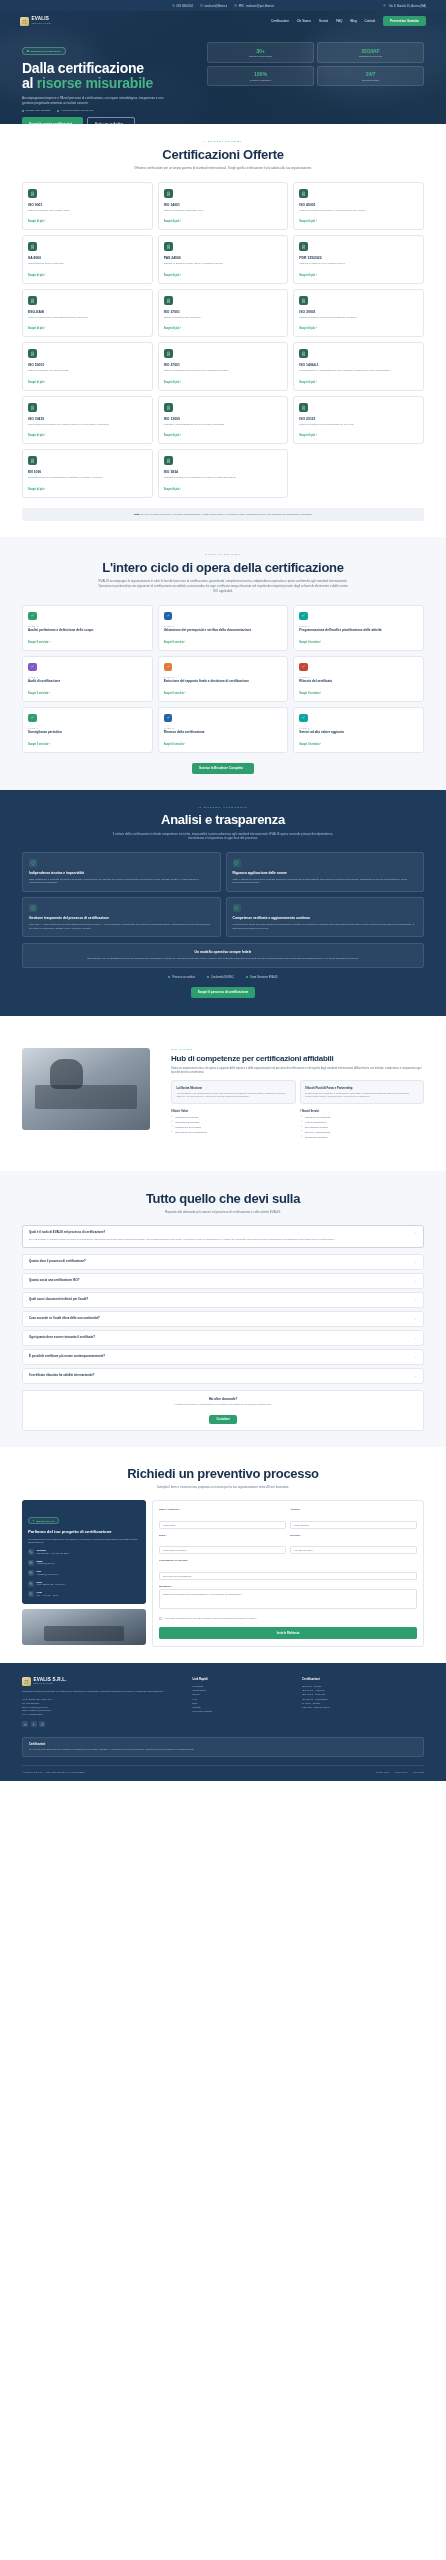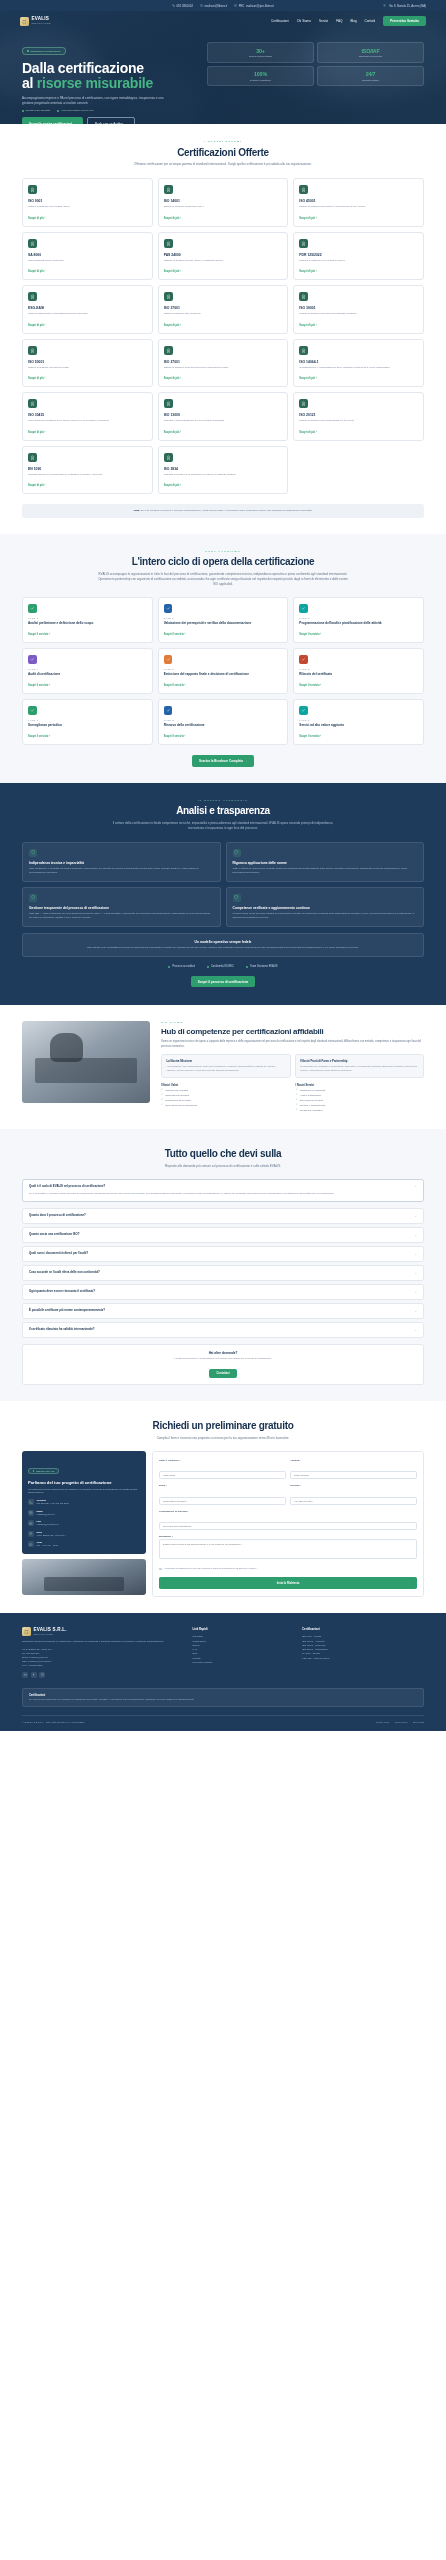--- a/index.html
+++ b/index.html
@@ -106,21 +106,21 @@
     background:rgba(255,255,255,.07);
     border:.4px solid rgba(255,255,255,.12);
     border-radius:3px; padding:4.5px 3px; text-align:center;
   }
   .stat-v { font-size:5.4px; font-weight:700; color:#47b584; letter-spacing:-.2px; }
   .stat-l { font-size:2.3px; color:#adc0d2; margin-top:1.6px; }
 
   
   .sec { padding:16px 22px; }
   .sec-eyebrow { text-align:center; font-size:2.5px; letter-spacing:1.1px; color:#47b584; font-weight:700; text-transform:uppercase; }
-  .sec-title { text-align:center; font-size:10px; font-weight:700; color:#17304d; margin-top:3.5px; letter-spacing:-.3px; line-height:1.18;}
+  .sec-title { text-align:center; font-size:13px; font-weight:700; color:#17304d; margin-top:3.5px; letter-spacing:-.3px; line-height:1.18;}
   .sec-desc { text-align:center; font-size:3px; line-height:1.6; color:#64748b; margin:4px auto 0; max-width:210px; }
 
   .bg-white{background:#fff;}
   .bg-light{background:#f5f7fa;}
 
   
   .cert-grid { margin-top:11px; display:grid; grid-template-columns:repeat(3,1fr); gap:5px; }
   .cert-card {
     background:#fff;border:.4px solid #e3e8ef;border-radius:3px;padding:6px 5px 6px;
   }
@@ -168,21 +168,21 @@
     border-radius:3px;padding:6px 8px;text-align:center;
   }
   .dark-banner .db-t{font-size:3.3px;font-weight:700;color:#fff;}
   .dark-banner .db-d{font-size:2.45px;line-height:1.55;color:#a9bed2;margin-top:2.5px;}
   .dark-stats{margin-top:8px;display:flex;justify-content:center;gap:12px;}
   .ds{display:flex;align-items:center;gap:2px;font-size:2.6px;color:#c6d6e5;}
   .ds .dot{width:2px;height:2px;border-radius:50%;background:#47b584;}
   .dark-cta{display:flex;justify-content:center;margin-top:8px;}
 
   
-  .comp { display:flex; gap:11px; padding:16px 22px; background:#fff; align-items:flex-start;}
+  .comp { display:flex; gap:21px; padding:32px 22px; background:#fff; align-items:flex-start;}
   .comp-img {
     width:128px;height:82px;border-radius:3px;flex:none;
     background:linear-gradient(150deg,#cfd6dd,#8d9aa7 45%,#5d6b79 100%);
     position:relative;overflow:hidden;
   }
   .comp-img::before{
     content:"";position:absolute;left:10%;top:45%;width:80%;height:30%;
     background:rgba(40,50,60,.45);border-radius:2px;
   }
   .comp-img::after{
@@ -850,21 +850,21 @@
         </div>
     </div>
     <div class="faq-bottom">
       <div class="fb-t">Hai altre domande?</div>
       <div class="fb-d">Il nostro team tecnico è a disposizione per chiarire ogni dubbio sul percorso di certificazione.</div>
       <button class="fb-btn">Contattaci</button>
     </div>
   </section>
 
   <section class="quote">
-    <h2 class="sec-title">Richiedi un preliminare gratuito</h2>
+    <h2 class="sec-title">Richiedi un preventivo processo</h2>
     <p class="sec-desc">Compila il form e riceverai una proposta su misura per la tua organizzazione entro 48 ore lavorative.</p>
     <div class="quote-grid">
       <div class="quote-left">
         <div class="q-card">
           <span class="q-badge">
             <span style="width:1.4px;height:1.4px;border-radius:50%;background:#4ec08c;display:inline-block"></span>
             <span>Risposta entro 48h</span>
           </span>
           <div class="q-t">Parliamo del tuo progetto di certificazione</div>
           <div class="q-d">Un consulente tecnico analizzerà le tue esigenze e ti proporrà il percorso di certificazione più adatto alla tua organizzazione.</div>

